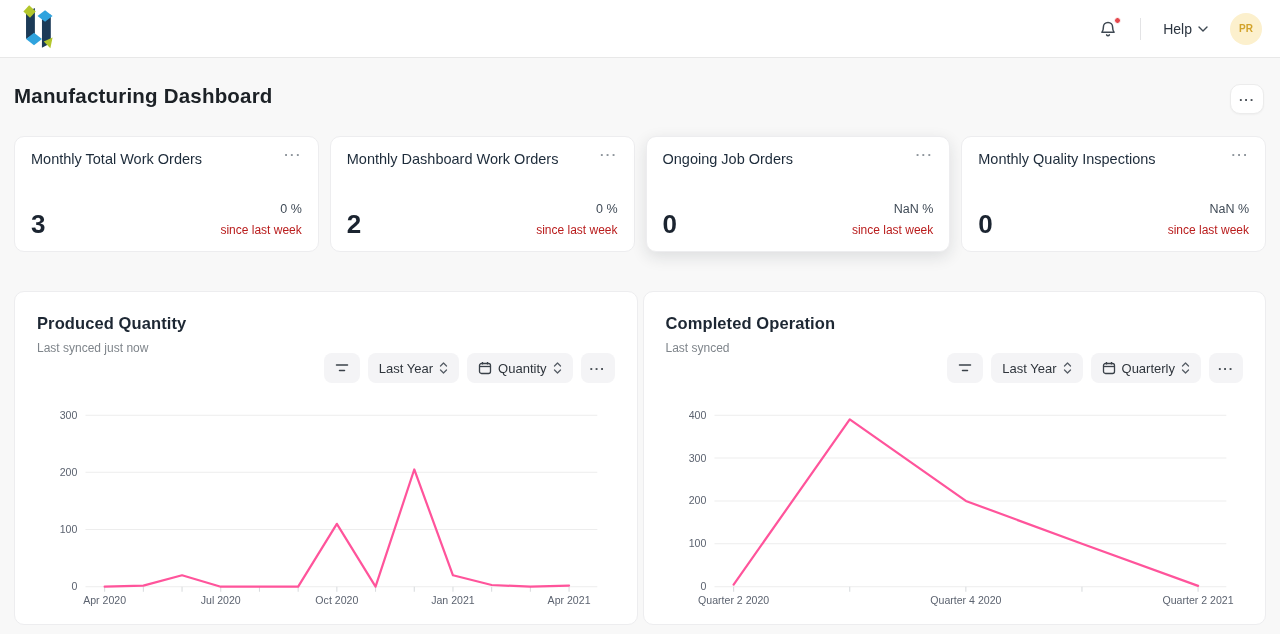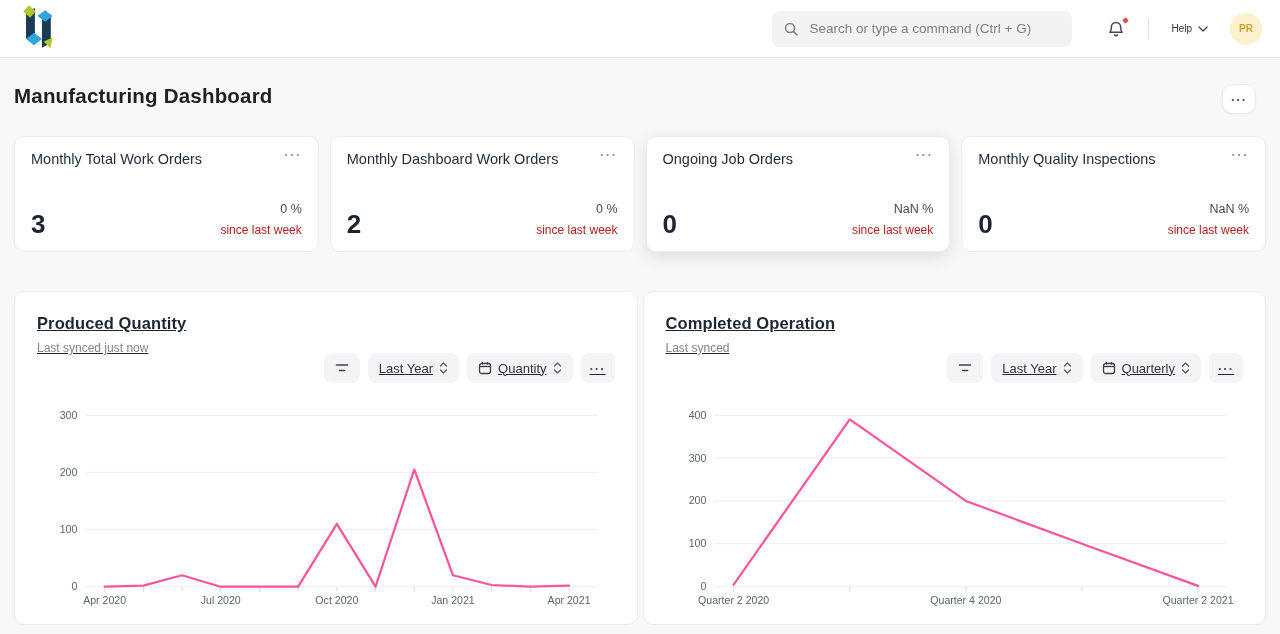--- a/index.html
+++ b/index.html
@@ -22,28 +22,28 @@
     display:flex; align-items:center; gap:8px; padding:0 11px;
   }
   .search-box input {
     border:none; background:transparent; outline:none; width:100%;
     font-size:13.5px; color:#2f353c; font-family:"Liberation Sans", sans-serif;
   }
   .search-box input::placeholder { color:#7b8086; }
   .bell-btn { position:relative; margin-left:30px; background:none; border:none; padding:4px; cursor:pointer; display:flex; }
   .bell-dot { position:absolute; top:2px; right:1px; width:7px; height:7px; border-radius:50%; background:#e5484d; border:1.5px solid #fff; }
   .nav-divider { width:1px; height:22px; background:#e3e3e5; margin:0 16px 0 18px; }
-  .help { display:flex; align-items:center; gap:6px; font-size:10px; color:#2c3540; cursor:pointer; background:none; border:none; font-family:inherit; }
+  .help { display:flex; align-items:center; gap:6px; font-size:14px; color:#2c3540; cursor:pointer; background:none; border:none; font-family:inherit; }
   .avatar {
     width:32px; height:32px; border-radius:50%; margin-left:16px;
     background:#fcf0cd; color:#d2a32a; font-weight:bold; font-size:10px;
     display:flex; align-items:center; justify-content:center; cursor:pointer; border:none;
   }
   
-  .page-header { display:flex; align-items:flex-start; justify-content:space-between; padding:26px 24px 0 14px; }
+  .page-header { display:flex; align-items:flex-start; justify-content:space-between; padding:26px 16px 0 14px; }
   .page-title { margin:0; font-size:20.5px; font-weight:700; color:#1c2126; letter-spacing:.2px; }
   .page-menu-btn {
     width:34px; height:30px; background:#fff; border:1px solid #ececec; border-radius:10px;
     color:#4b5158; font-weight:bold; letter-spacing:1px; font-size:13px;
     display:flex; align-items:center; justify-content:center; cursor:pointer;
     box-shadow:0 1px 2px rgba(0,0,0,.04);
   }
   
   .cards-row { display:grid; grid-template-columns:repeat(4,1fr); gap:11px; margin:22px 14px 0; }
   .num-card {
@@ -53,21 +53,21 @@
   .num-card.highlight { box-shadow:0 5px 16px rgba(28,33,38,.12); }
   .nc-head { display:flex; justify-content:space-between; align-items:flex-start; }
   .nc-title { font-size:14.5px; font-weight:500; color:#1d2b3a; }
   .nc-dots { color:#8e959c; font-size:13px; font-weight:bold; letter-spacing:1.5px; line-height:.6; background:none; border:none; cursor:pointer; padding:0; }
   .nc-foot { margin-top:auto; display:flex; justify-content:space-between; align-items:flex-end; }
   .nc-value { font-size:26px; font-weight:700; color:#1b2430; line-height:1; }
   .nc-right { text-align:right; }
   .nc-change { font-size:12.5px; color:#404b57; }
   .nc-caption { font-size:12px; color:#b91c1c; margin-top:7px; }
   
-  .charts-row { display:grid; grid-template-columns:1fr 1fr; gap:5px; margin:39px 14px 0;text-decoration:underline; }
+  .charts-row { display:grid; grid-template-columns:1fr 1fr; gap:5px; margin:39px 14px 0; }
   .chart-card { background:#fff; border:1px solid #ededef; border-radius:10px; height:334px; padding:22px 22px 16px; }
   .cc-head { display:flex; justify-content:space-between; align-items:flex-start; }
   .cc-title { font-size:16.5px; font-weight:700; color:#1d2733; letter-spacing:.1px; }
   .cc-sub { font-size:12px; color:#7f858b; margin-top:8px; }
   .cc-actions { display:flex; gap:8px;margin-top:39px; }
   .btn {
     height:30px; background:#f4f4f6; border:none; border-radius:8px;
     font-size:13px; color:#2f353c; font-family:"Liberation Sans", sans-serif;
     display:flex; align-items:center; gap:6px; padding:0 11px; cursor:pointer;
   }
@@ -87,29 +87,20 @@
         <polygon points="31,17.5 41,12 41,44 31,49.5" fill="#1b3a57"></polygon>
         <polygon points="16.5,1.5 24,8.5 17.5,15.5 10,8.5" fill="#b3c62c"></polygon>
         <polygon points="26,13.5 34.5,7 43,13.5 34.5,20" fill="#2fa3de"></polygon>
         <polygon points="13,39.5 22,32.5 31,39.5 22,46.5" fill="#2fa3de"></polygon>
         <polygon points="33,42.5 43,38 40.5,50" fill="#b3c62c"></polygon>
       </svg>
     </span>
   </div>
 
   <div class="nav-right">
-    <div class="search-box">
-      <span style="display:flex;">
-        <svg width="16" height="16" viewBox="0 0 16 16" fill="none" stroke="#7b8086" stroke-width="1.5">
-          <circle cx="7" cy="7" r="4.5"></circle>
-            <path d="M10.6 10.6L14 14" stroke-linecap="round"></path>
-        </svg>
-      </span>
-      <input type="text" placeholder="Search or type a command (Ctrl + G)" style="">
-    </div>
 
     <button class="bell-btn">
       <span style="display:flex;">
         <svg width="20" height="20" viewBox="0 0 20 20" fill="none" stroke="#3e4852" stroke-width="1.5" stroke-linecap="round" stroke-linejoin="round">
           <path d="M10 3.5c-2.8 0-4.6 2-4.6 4.5 0 3.7-1.5 5.2-1.5 5.2h12.2s-1.5-1.5-1.5-5.2c0-2.5-1.8-4.5-4.6-4.5z"></path>
           <path d="M8.6 15.9a1.6 1.6 0 0 0 2.8 0"></path>
         </svg>
       </span>
       <span class="bell-dot"></span>
     </button>

